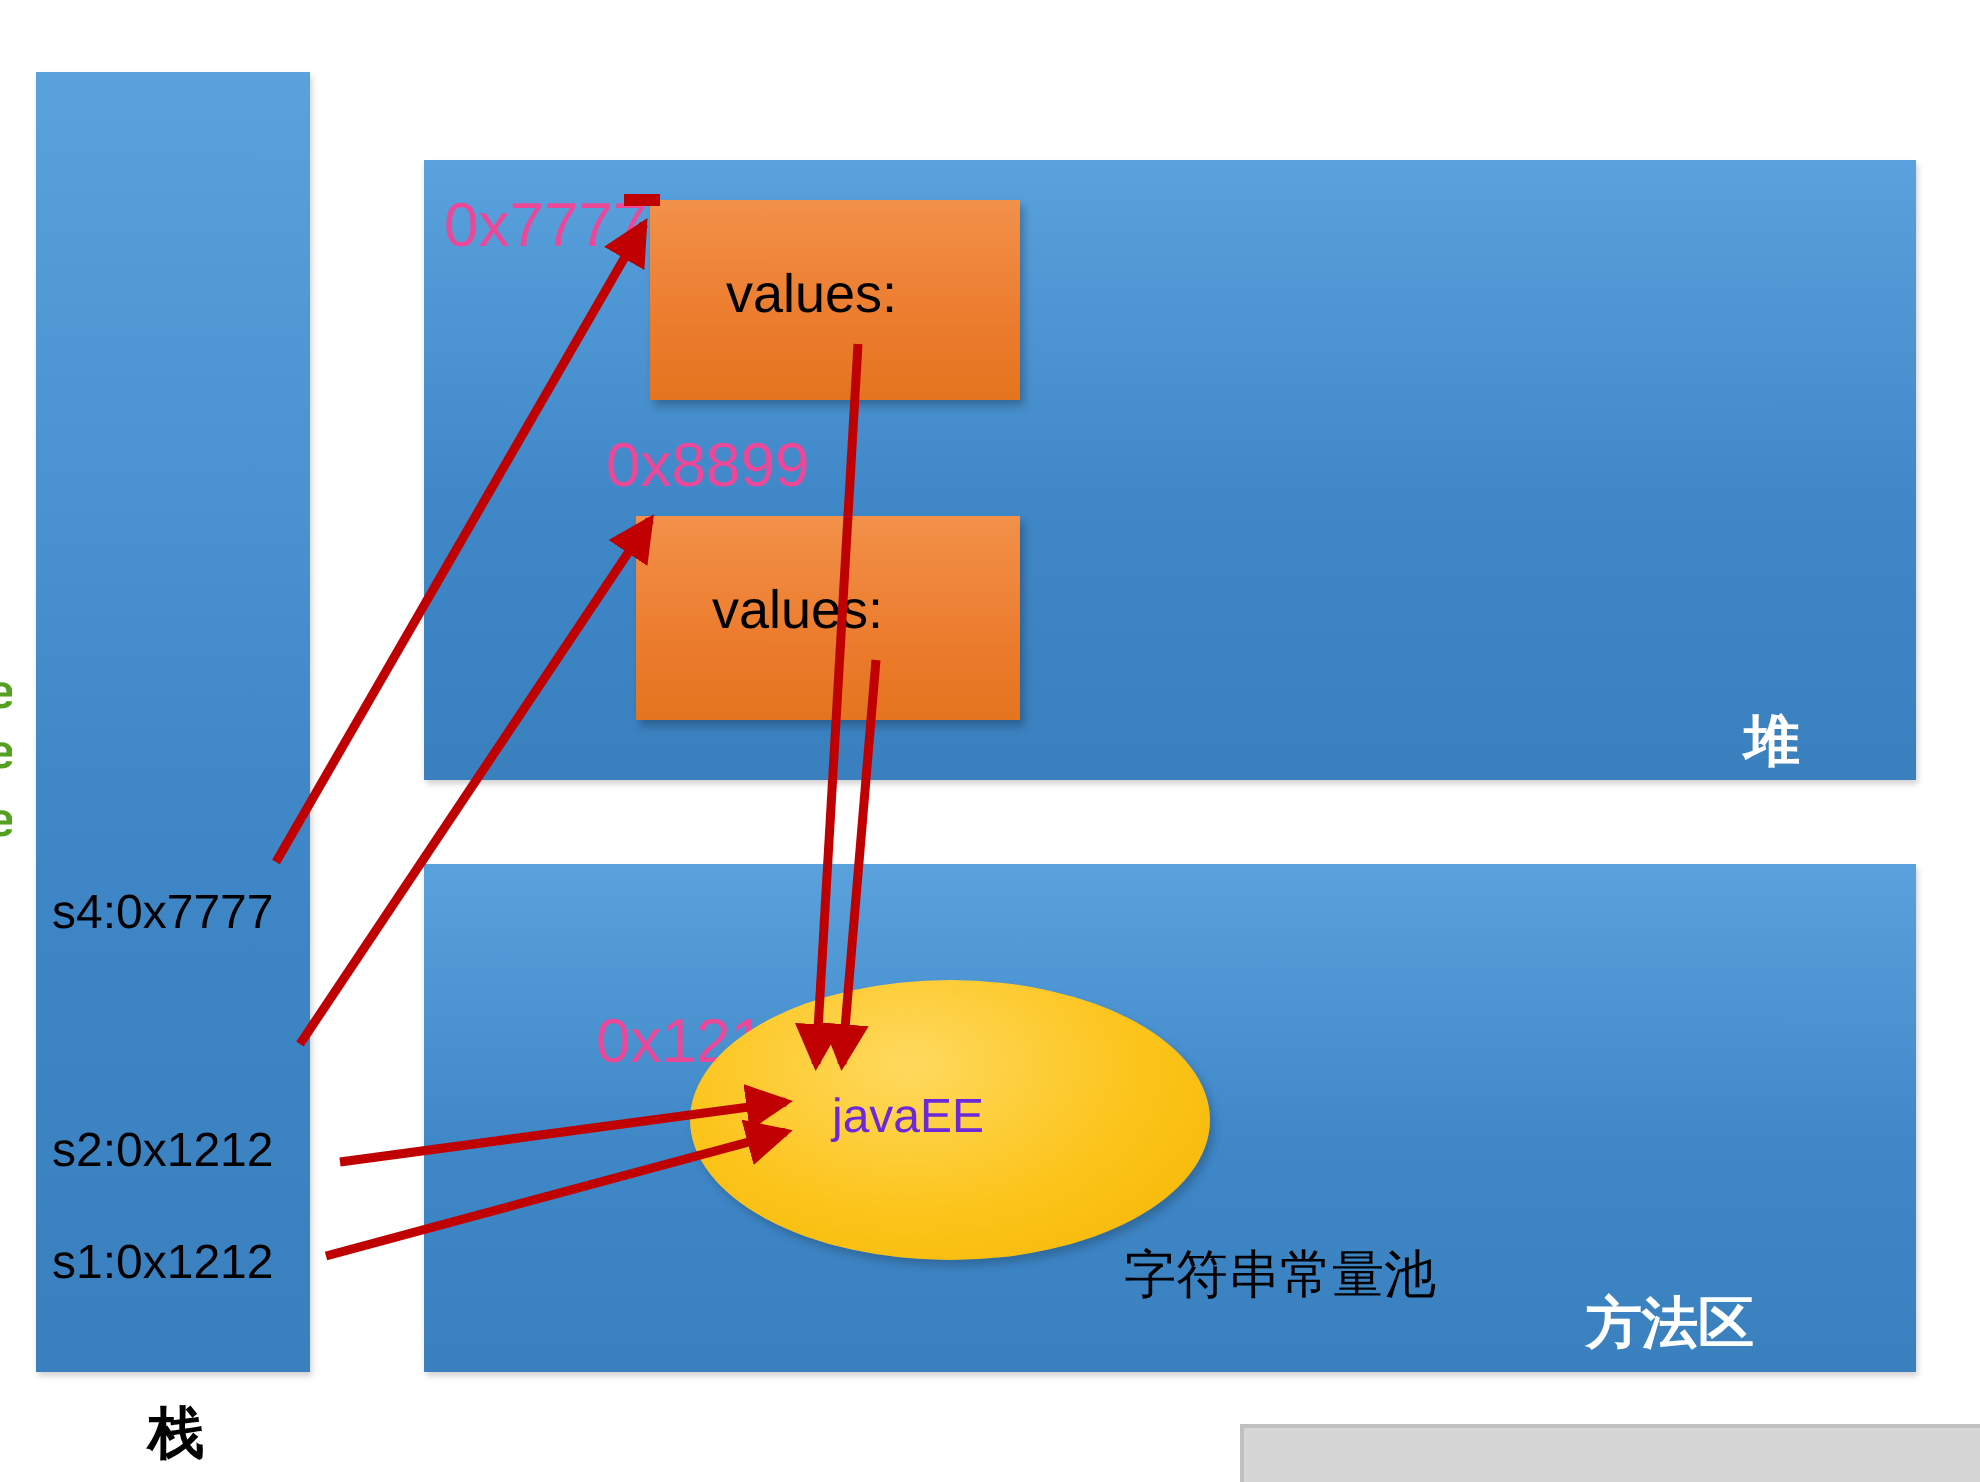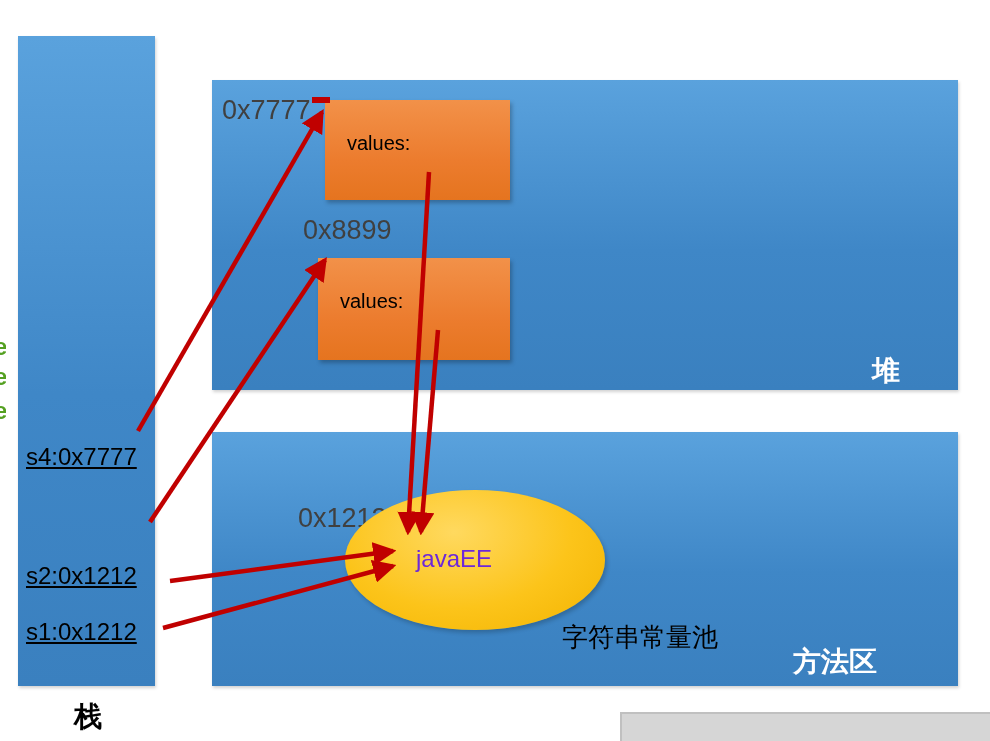--- a/index.html
+++ b/index.html
@@ -33,60 +33,59 @@
   .heap-name   { left: 872px; top: 352px; }
   .method-name { left: 793px; top: 643px; }
 
   
   .stack-item {
     position: absolute;
     left: 26px;
     font-size: 24px;
     color: #000;
     white-space: nowrap;
-    text-decoration: underline;
   }
   .stack-item-0 { top: 443px; }
   .stack-item-1 { top: 504px; }
   .stack-item-2 { top: 562px; }
   .stack-item-3 { top: 618px; text-align: right; }
 
   .stack-name {
     position: absolute;
     left: 74px;
     top: 698px;
     font-size: 28px;
     font-weight: bold;
     color: #000;
   }
 
   
   .addr {
     position: absolute;
-    font-size: 27px;
-    color: #404040;
+    font-size: 31px;
+    color: #ec4899;
     white-space: nowrap;
   }
   .addr-7777 { left: 222px; top: 95px; }
   .addr-8899 { left: 303px; top: 215px; }
   .addr-1212 { left: 298px; top: 503px; }
 
   
   .heap-object {
     position: absolute;
     background: linear-gradient(180deg, #f29149 0%, #ec7c2e 60%, #e5741f 100%);
     box-shadow: 2px 3px 4px rgba(0,0,0,0.25);
   }
   .heap-object-1 { left: 325px; top: 100px; width: 185px; height: 100px; }
   .heap-object-2 { left: 318px; top: 258px; width: 192px; height: 102px; }
   .heap-object .field {
     position: absolute;
-    left: 22px;
+    left: 38px;
     top: 32px;
-    font-size: 20px;
+    font-size: 27px;
     color: #000;
   }
 
   
   .pool-ellipse {
     position: absolute;
     left: 345px;
     top: 490px;
     width: 260px;
     height: 140px;

